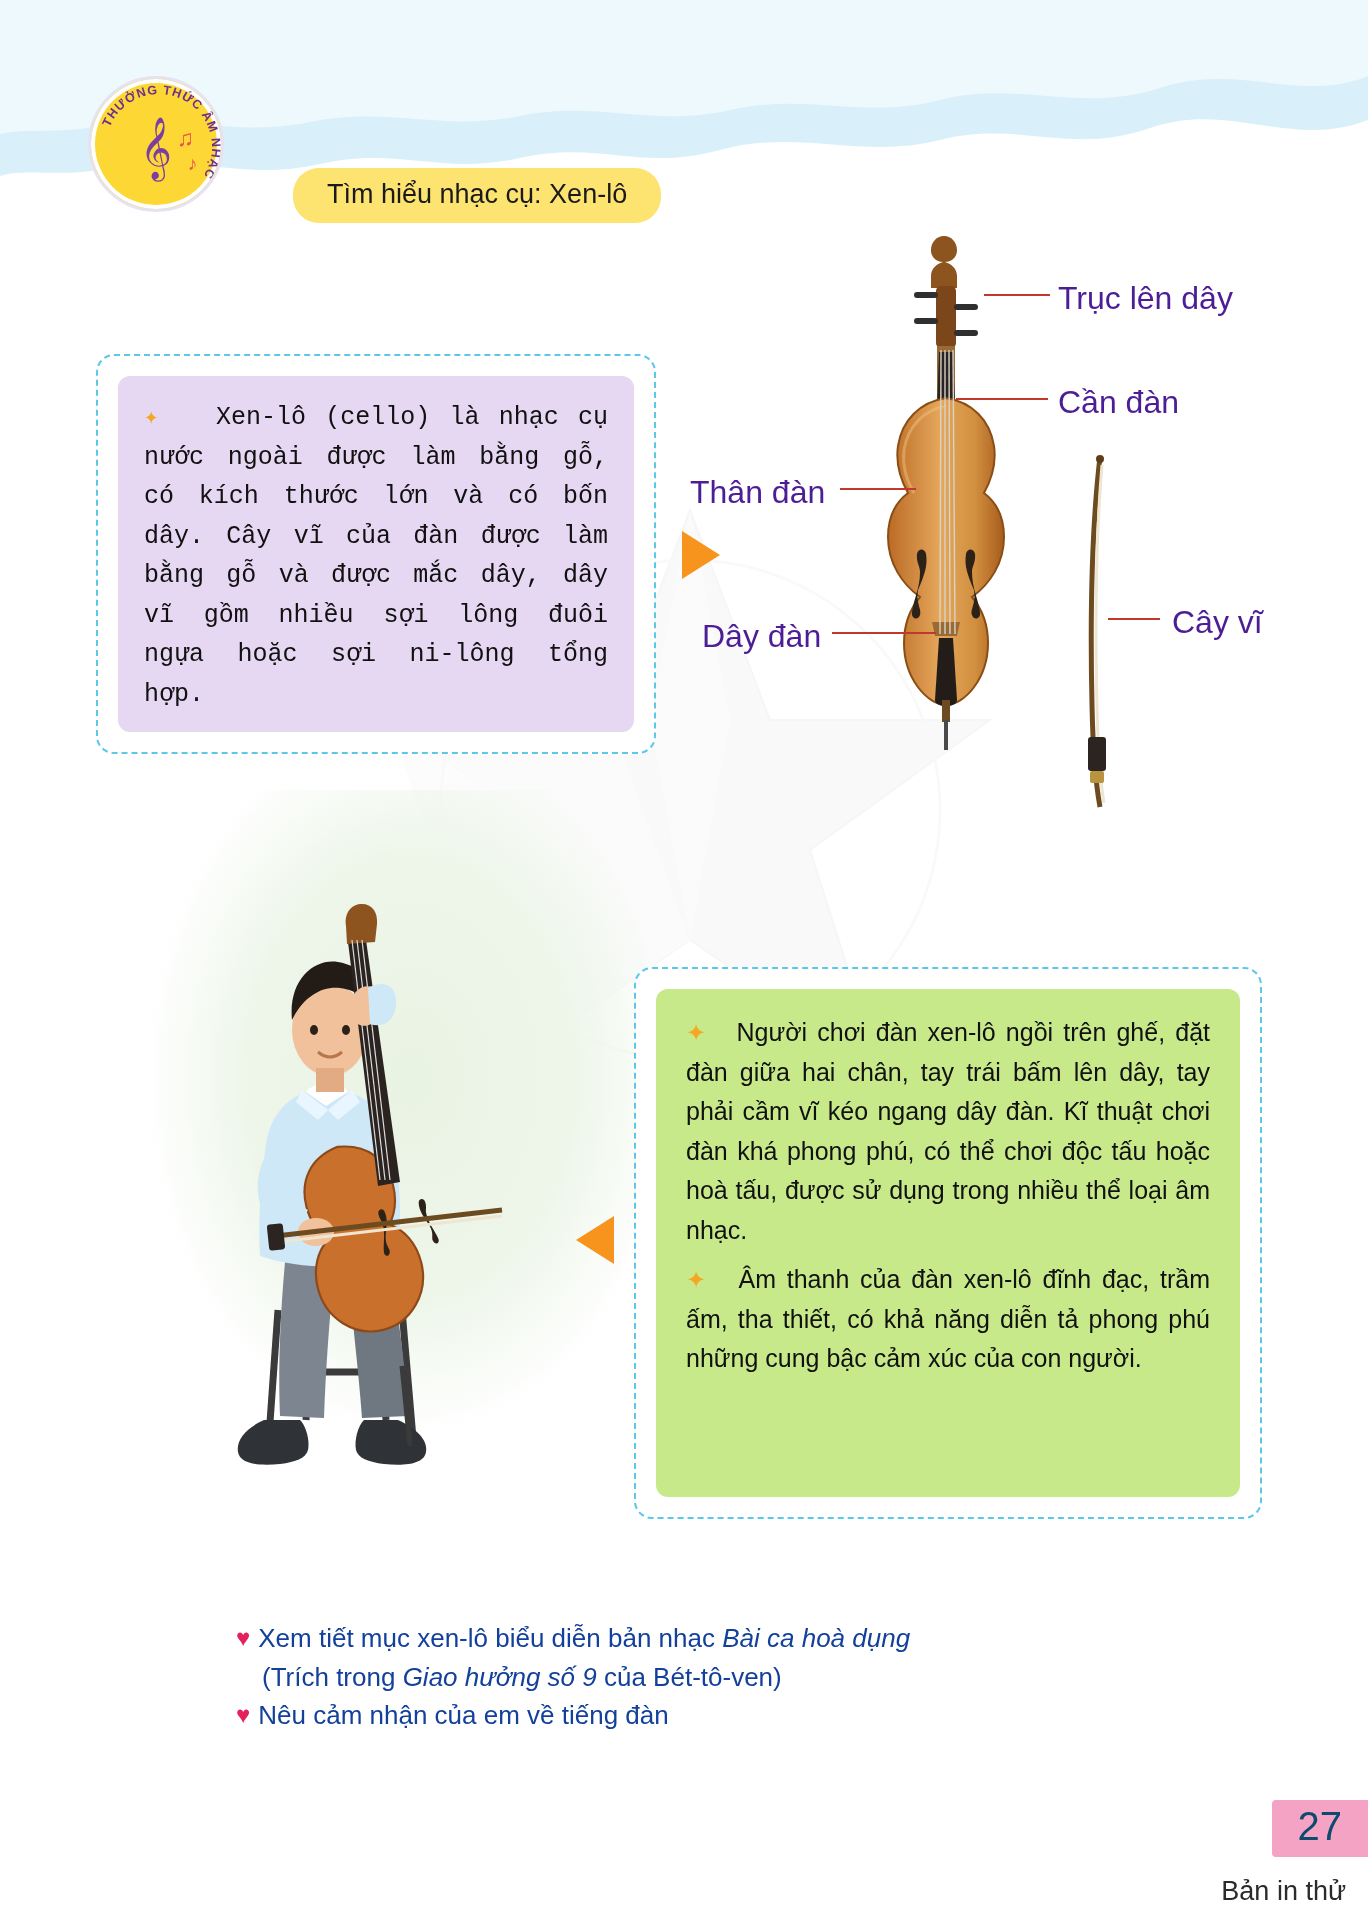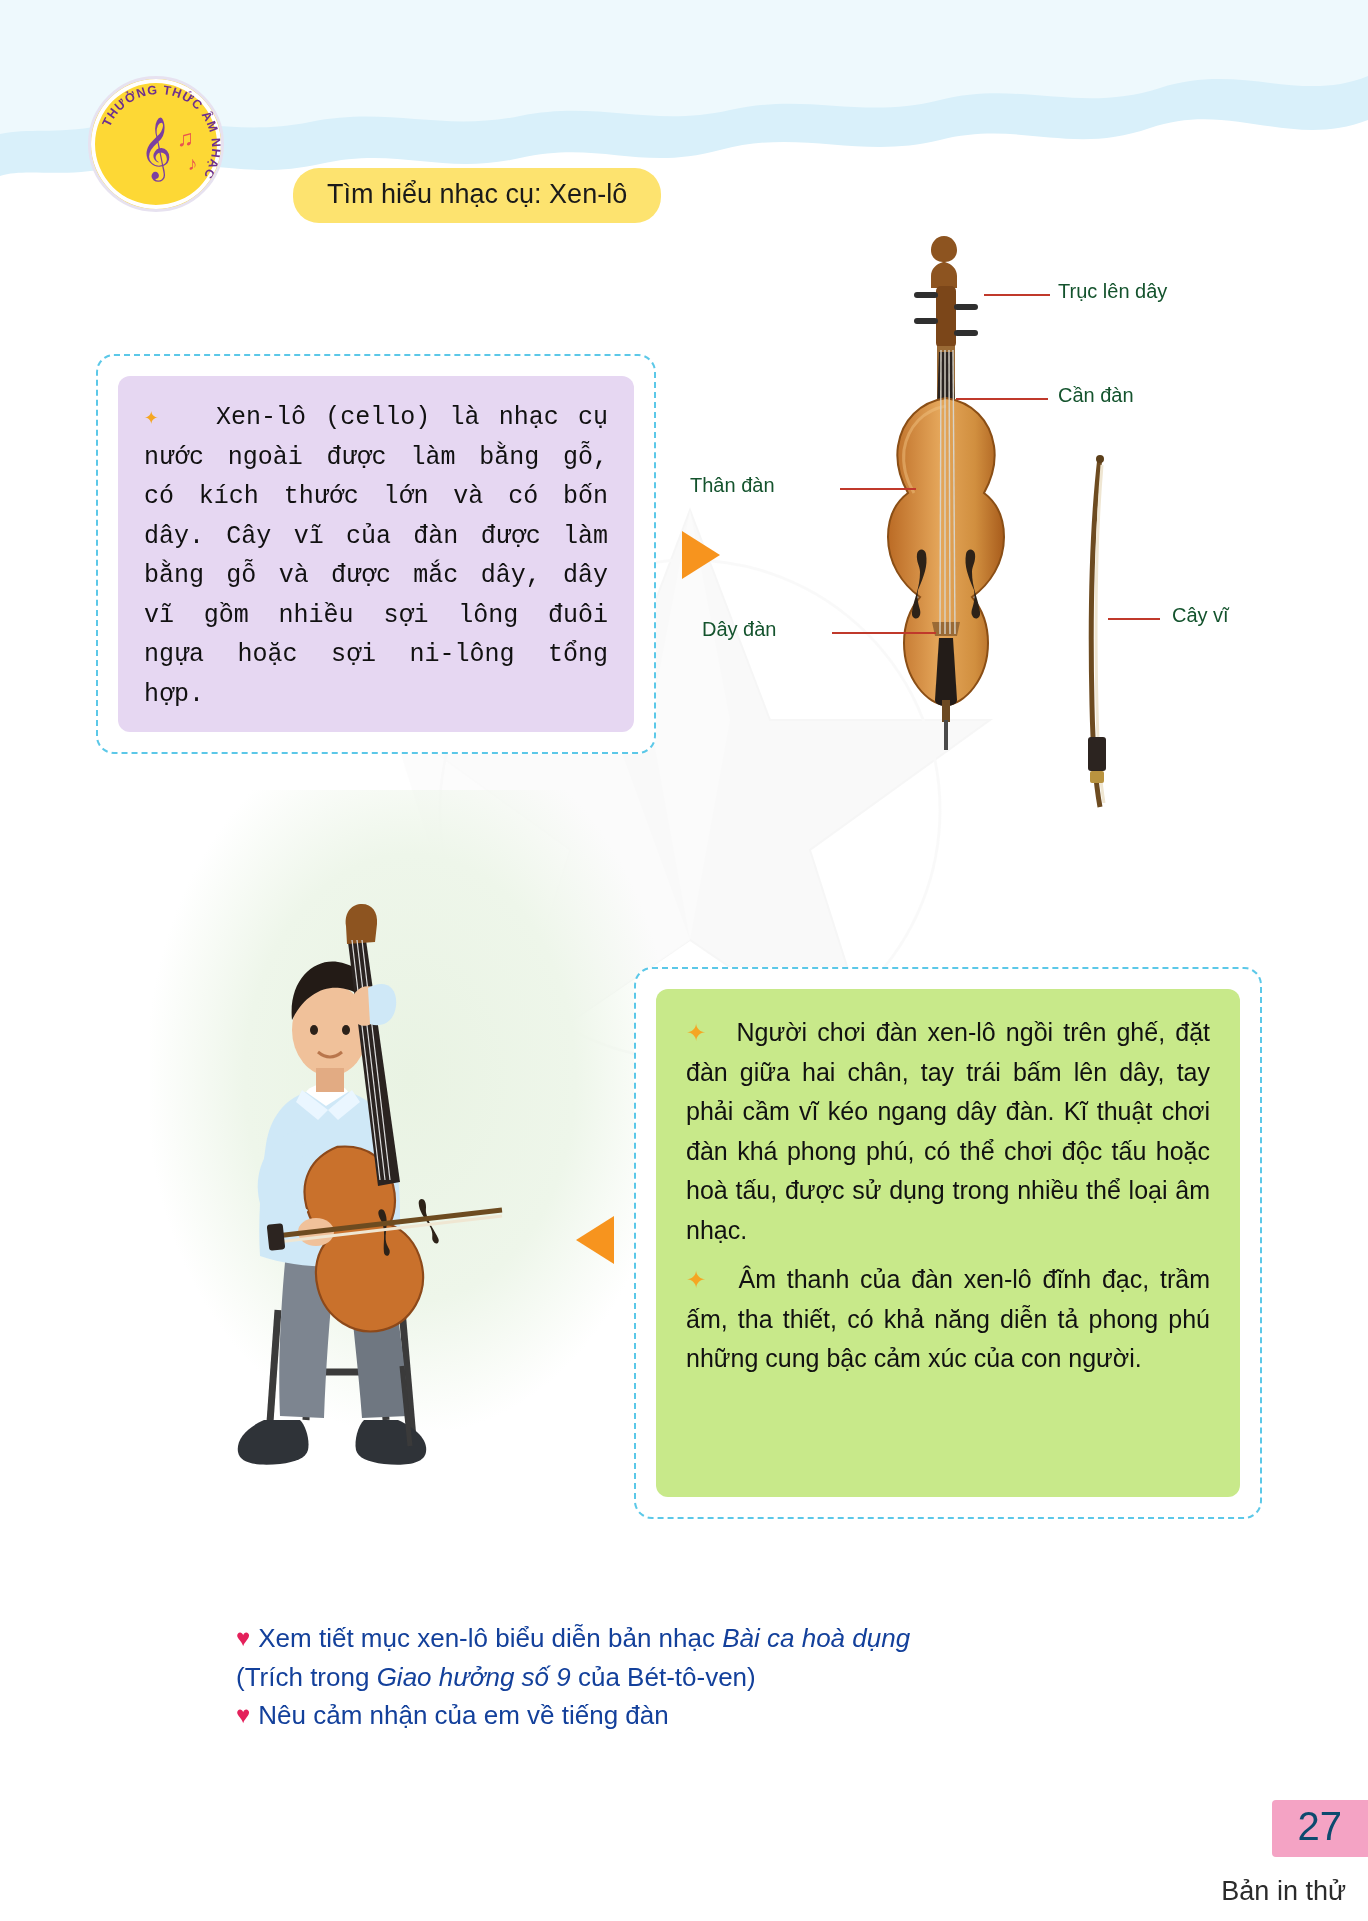--- a/index.html
+++ b/index.html
@@ -86,21 +86,21 @@
     position:absolute; left:576px; top:1216px;
     width:0;height:0;border-top:24px solid transparent;border-bottom:24px solid transparent;
     border-right:38px solid #f7941e;
   }
 
   
   .cello-wrap { position:absolute; left:840px; top:230px; width:220px; height:690px; }
   .bow-wrap   { position:absolute; left:1078px; top:455px; width:46px; height:360px; }
 
   
-  .lbl { position:absolute; font-size:20px; color:#14532d; white-space:nowrap; }
+  .lbl { position:absolute; font-size:32px; color:#4c1d95; white-space:nowrap; }
   .leader { position:absolute; height:2px; background:#c0392b; }
 
   
   .player { position:absolute; left:190px; top:880px; width:420px; height:620px; }
 
   
   .box2-outer {
     position:absolute; left:634px; top:967px; width:628px; height:552px;
     border:2px dashed #5bc8e8; border-radius:18px; background:#fff;
   }
@@ -109,21 +109,21 @@
     background:#c8e98a; border-radius:12px;
     padding:20px 26px;
   }
   .box2-inner p { margin:4px; }
   .box2-inner p + p { margin-top:10px; }
 
   
   .bullets { position:absolute; left:236px; top:1620px; width:950px; }
   .b-row { display:flex; align-items:flex-start; font-size:26px; color:#13409b; line-height:1.45; }
   .heart { color:#e4215b; font-size:24px; margin-right:8px; line-height:1.5; }
-  .b-sub { font-size:26px; color:#13409b; line-height:1.5; }
+  .b-sub { margin-left:26px; font-size:26px; color:#13409b; line-height:1.5; }
   em.ital { font-style:italic; }
 
   
   .page-tab {
     position:absolute; right:0; bottom:64px;
     background:#f4a3c4; color:#0c4a6e;
     font-size:40px; padding:4px 26px 8px 26px;
     border-radius:4px 0 0 4px;
   }
   .draft {

